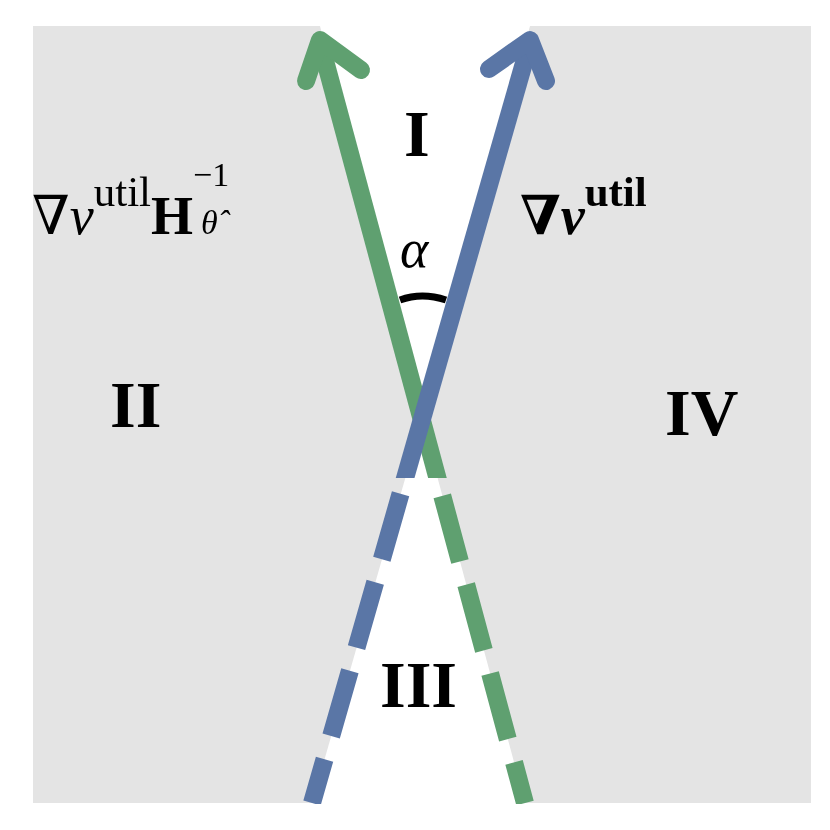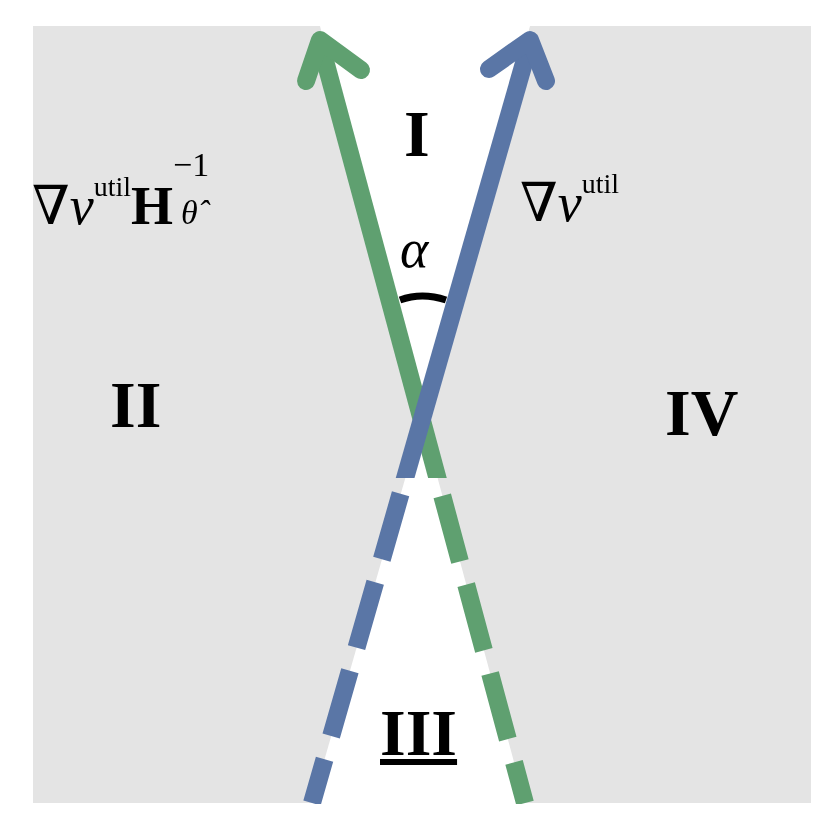--- a/index.html
+++ b/index.html
@@ -16,21 +16,21 @@
     font-weight: bold;
     font-size: 66px;
     line-height: 1;
   }
   .math {
     font-family: "Liberation Serif", "DejaVu Serif", serif;
     font-size: 54px;
     line-height: 1;
   }
   .math .it { font-style: italic; }
-  .math sup { font-size: 28px; vertical-align: 28px; }
+  .math sup { font-size: 43px; vertical-align: 28px; }
   .math .bold { font-weight: bold; }
   .math .subsup { display: inline-block; position: relative; width: 60px; height: 54px; vertical-align: baseline; }
   .math .subsup .s-up { position: absolute; left: 0; top: -22px; font-size: 34px; }
   .math .subsup .s-dn { position: absolute; left: 8px; top: 26px; font-size: 34px; font-style: italic; }
   .alpha { font-family: "Liberation Serif", "DejaVu Serif", serif; font-style: italic; font-size: 54px; line-height: 1; }
 </style>
 </head>
 <body>
 
 <svg id="diagram" viewBox="0 0 830 830" xmlns="http://www.w3.org/2000/svg">
@@ -59,24 +59,24 @@
     <line x1="530" y1="42" x2="312" y2="803" stroke="#5a76a6" stroke-width="18" clip-path="url(#solidClip)"></line>
     <line x1="530" y1="42" x2="312" y2="803" stroke="#5a76a6" stroke-width="18" stroke-dasharray="68 24" stroke-dashoffset="-10" clip-path="url(#dashClip)"></line>
     <polyline points="489,69 530,40 546,81" fill="none" stroke="#5a76a6" stroke-width="18" stroke-linecap="round" stroke-linejoin="round"></polyline>
   </g>
 
   <path d="M 400 300 Q 422 292 446 300" fill="none" stroke="#000" stroke-width="7"></path>
 </svg>
 
 <div class="label region" style="left:404px; top:101px;">I</div>
 <div class="label region" style="left:110px; top:372px;">II</div>
-<div class="label region" style="left:380px; top:700px;text-decoration:underline;">III</div>
+<div class="label region" style="left:380px; top:652px;">III</div>
 <div class="label region" style="left:665px; top:380px;">IV</div>
 
 <div class="label alpha" style="left:400px; top:222px;">α</div>
 
 <div class="label math" style="left:32px; top:170px;">
   <span>∇</span><span class="it">v</span><sup>util</sup><span class="bold">H</span><span class="subsup"><span class="s-up">−1</span><span class="s-dn">θ̂</span></span>
 </div>
 
-<div class="label math" style="left:520px; top:170px;">
+<div class="label math" style="left:520px; top:170px;font-weight:bold;">
   <span>∇</span><span class="it">v</span><sup>util</sup>
 </div>
 
 </body></html>

